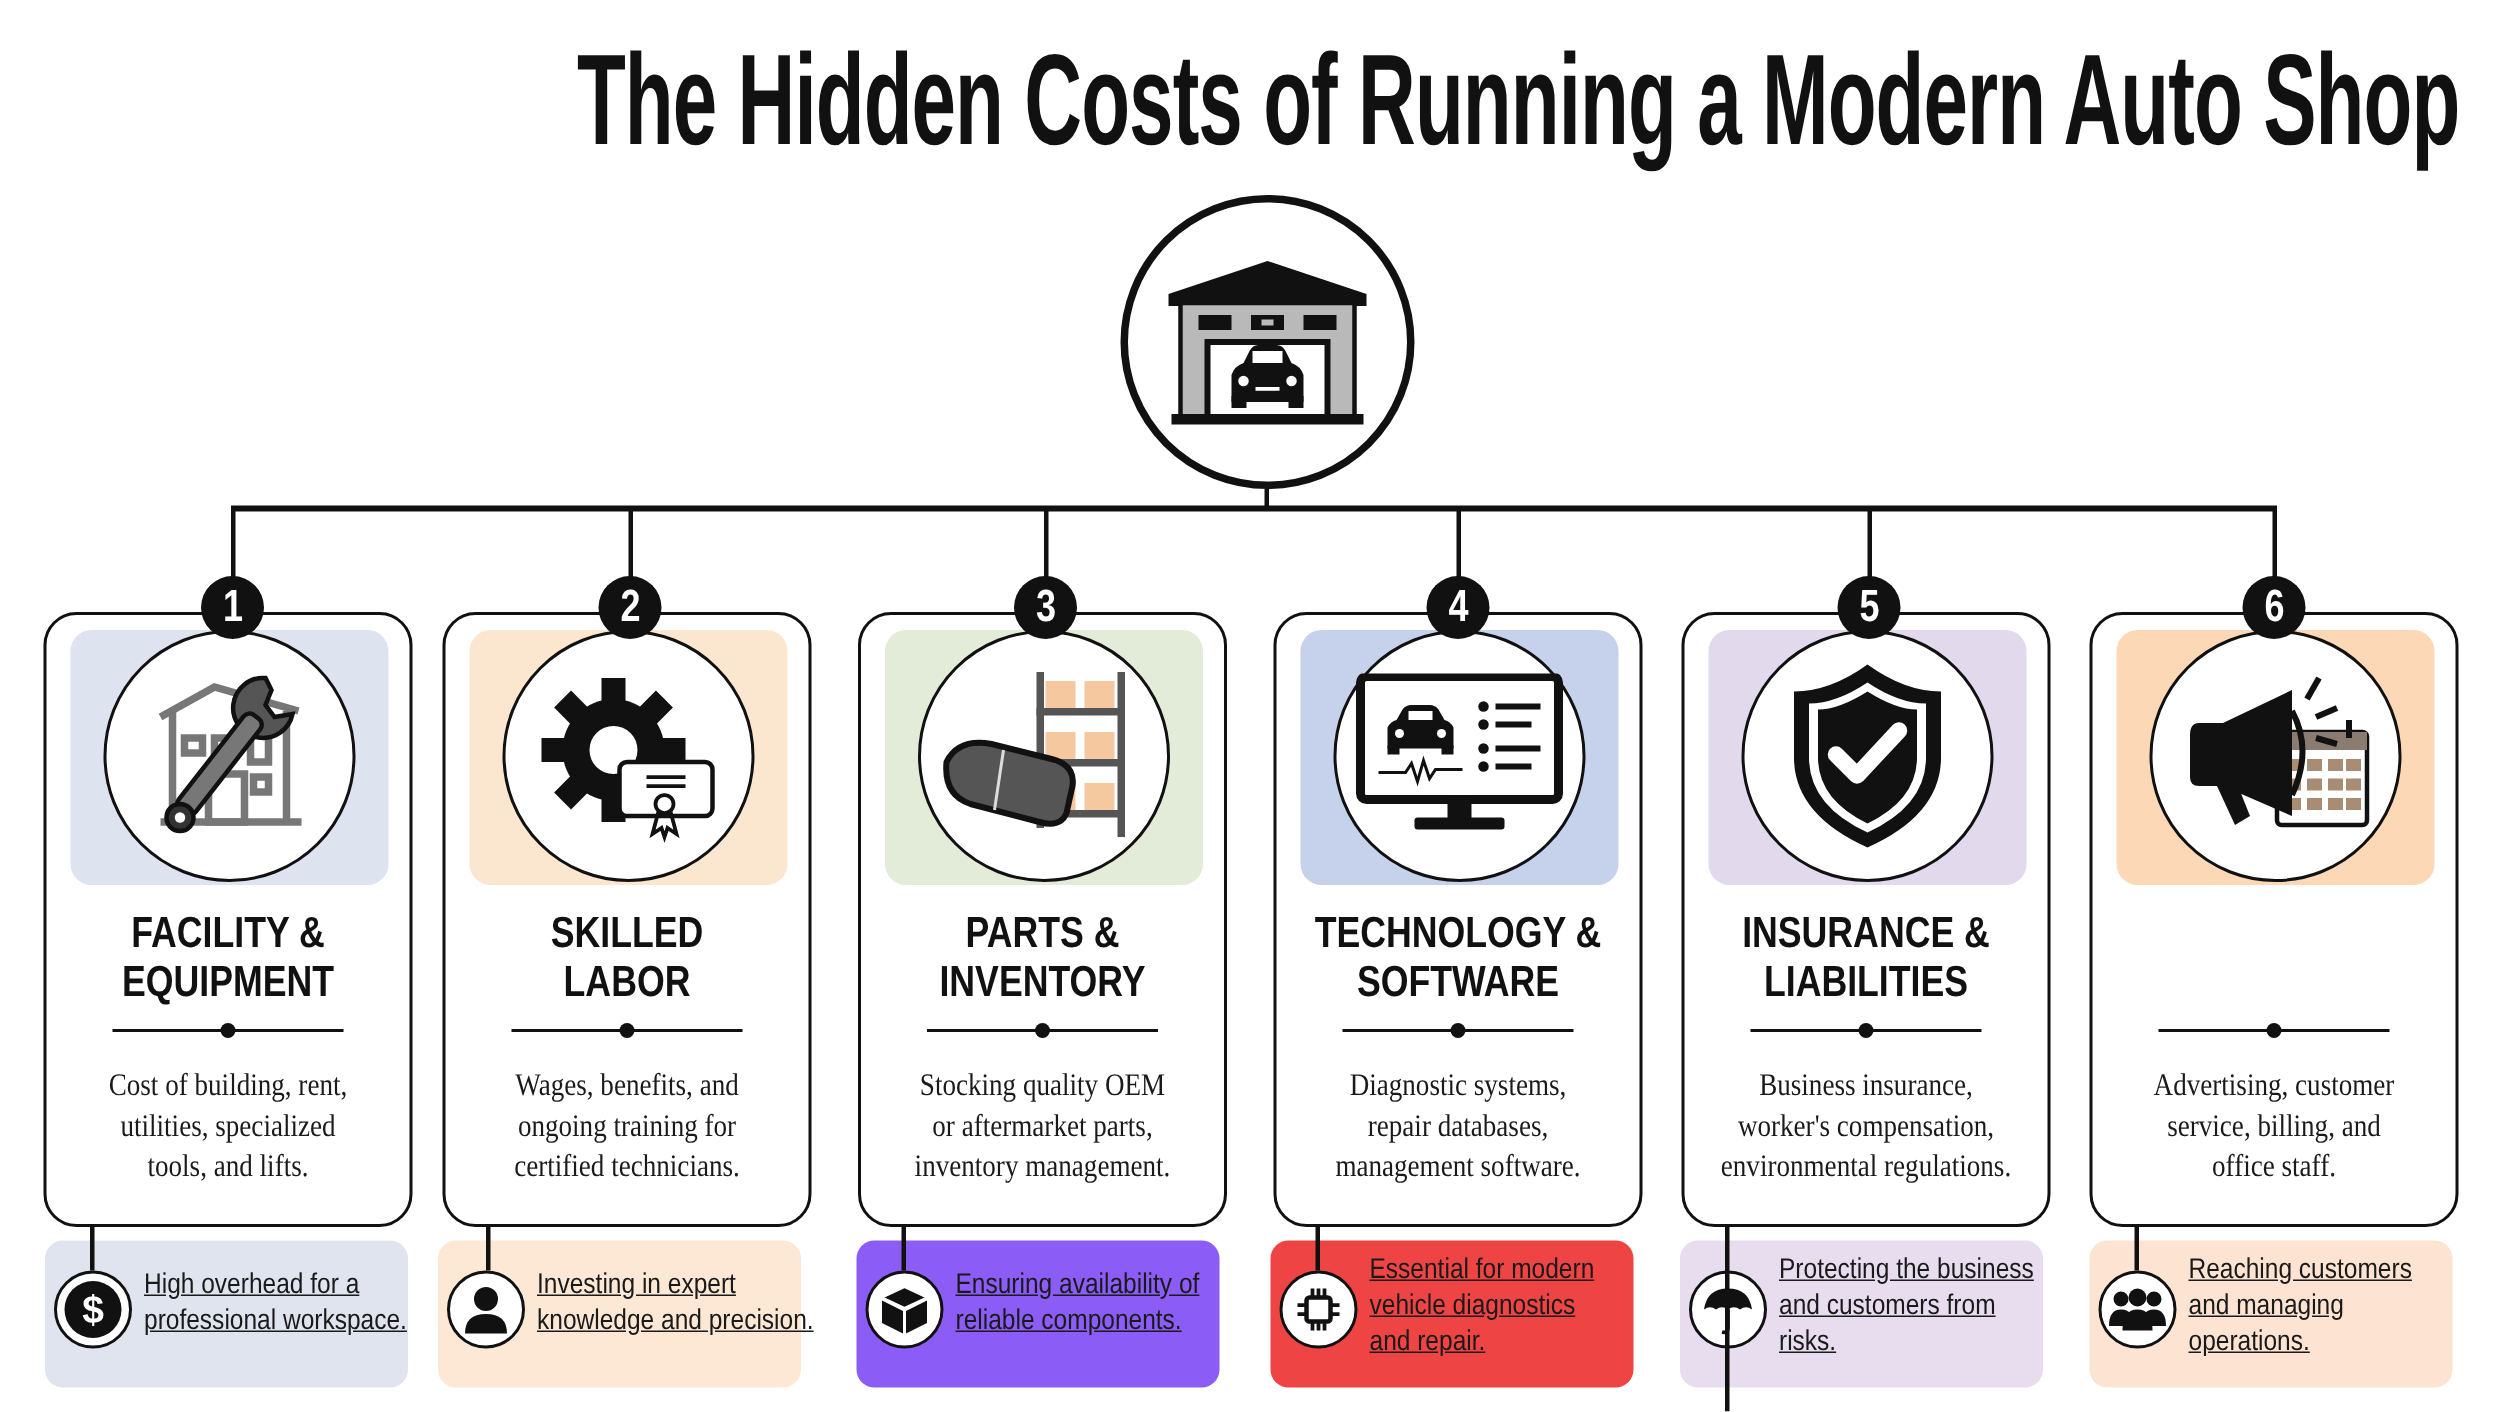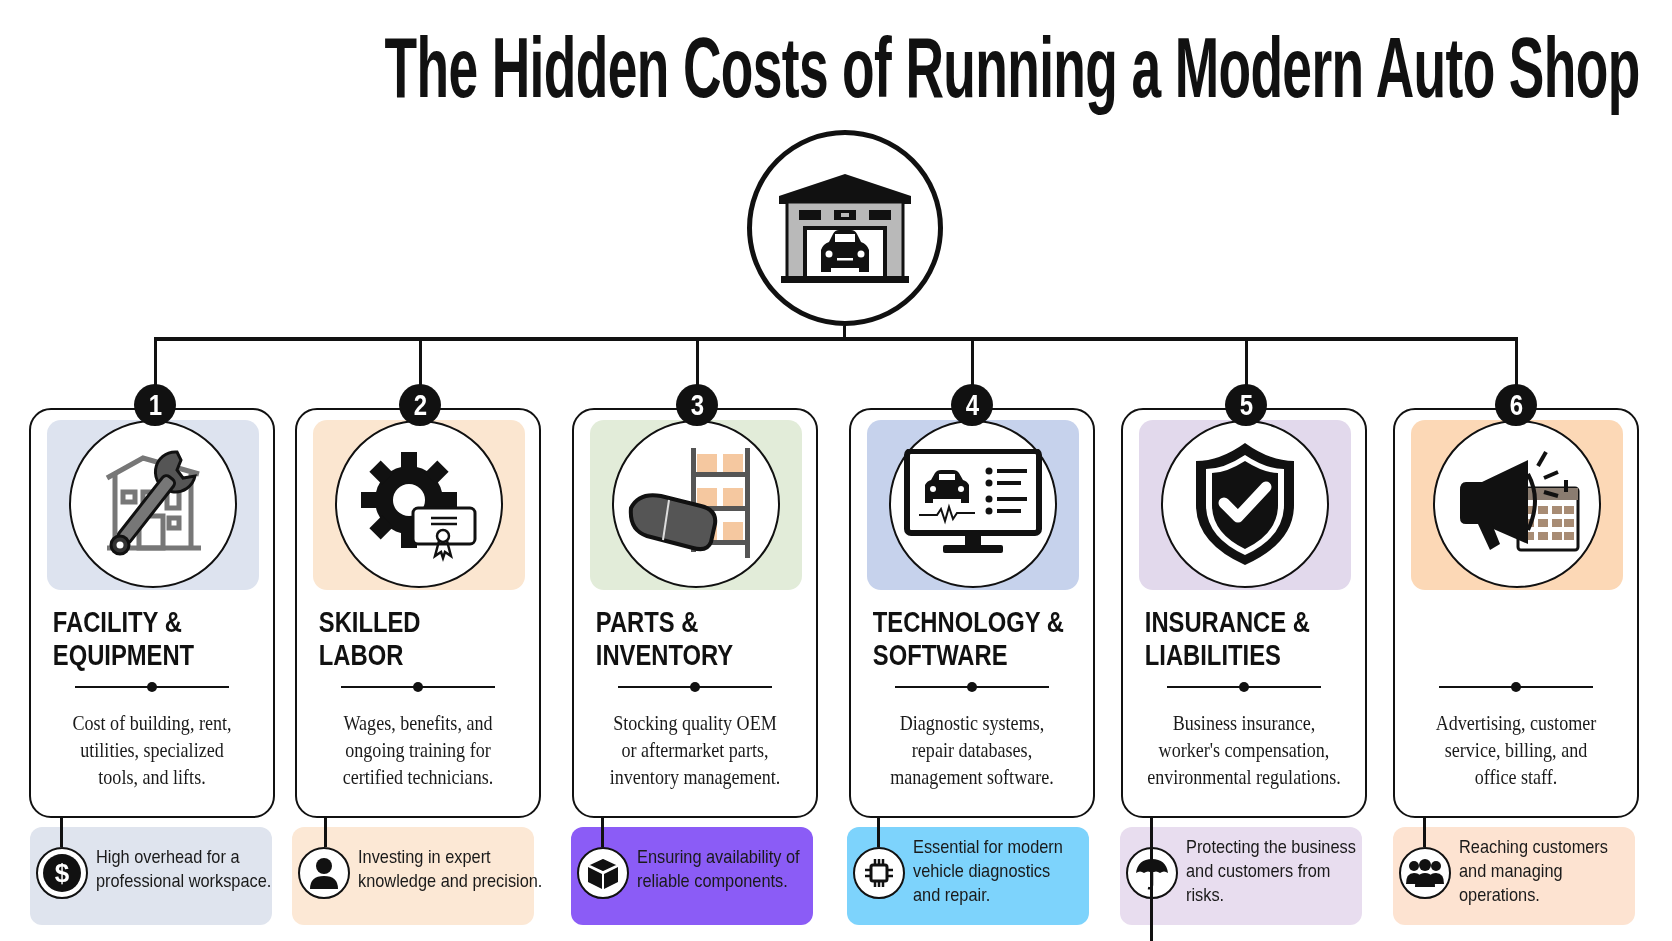--- a/index.html
+++ b/index.html
@@ -33,21 +33,21 @@
   .panel {
     position: absolute; left: 16px; top: 10px; width: 212px; height: 170px;
     border-radius: 14px; overflow: hidden;
   }
   .panel .disc {
     position: absolute; left: 22px; top: 0px; width: 168px; height: 168px;
     border-radius: 50%; background: #fff; border: 2px solid #111;
     display: flex; align-items: center; justify-content: center;
   }
   .heading {
-    position: absolute; left: 0; top: 196px; width: 100%; 
+    position: absolute; left: 0; top: 196px; width: 100%; text-align: center;
     font-weight: 700; font-size: 29px; line-height: 33px; white-space: nowrap;
   }
   .heading div { transform: scaleX(0.82); }
   .divider {
     position: absolute; left: 44px; top: 276px; width: 154px; height: 2px; background: #111;
   }
   .divider::after {
     content: ""; position: absolute; left: 72px; top: -4px; width: 10px; height: 10px;
     border-radius: 50%; background: #111;
   }
@@ -60,21 +60,21 @@
   .foot {
     position: absolute; top: 827px; width: 242px; height: 98px; border-radius: 12px;
   }
   .foot-icon {
     position: absolute; left: 6px; top: 20px; width: 52px; height: 52px;
     border-radius: 50%; border: 2.5px solid #111; background: #fff;
     display: flex; align-items: center; justify-content: center;
   }
   .foot-text {
     position: absolute; left: 66px; top: 18px; right: 6px;
-    font-size: 19px; line-height: 24px; color: #1a1a1a;
+    font-size: 19px; line-height: 24px; color: #1a1a1a; text-decoration: underline;
   }
   .foot-text div { transform: scaleX(0.86); transform-origin: left; white-space: nowrap; }
   .foot-text.three { top: 8px; }
   .connector {
     position: absolute; width: 2.5px; background: #111;
   }
   .hook {
     position: absolute; width: 30px; height: 26px; border-left: 2.5px solid #111;
     border-bottom: 2.5px solid #111; border-bottom-left-radius: 22px;
   }
@@ -375,21 +375,21 @@
       <polygon points="2,11 16,18 16,33 2,26" fill="#111"></polygon>
       <polygon points="18,18 32,11 32,26 18,33" fill="#111"></polygon>
     </svg>
   </div>
   <div class="foot-text">
     <div>Ensuring availability of</div>
     <div>reliable components.</div>
   </div>
 </div>
 
-<div class="foot" style="left:847px;background:#7dd3fc;">
+<div class="foot" style="left:847px;background:#ef4444;">
   <div class="foot-icon">
     <svg width="34" height="34" viewBox="0 0 34 34">
       <rect x="9" y="9" width="16" height="16" rx="2" fill="none" stroke="#111" stroke-width="3"></rect>
       <g stroke="#111" stroke-width="2.5">
         <line x1="13" y1="3" x2="13" y2="8"></line>
           <line x1="17" y1="3" x2="17" y2="8"></line>
           <line x1="21" y1="3" x2="21" y2="8"></line>
         <line x1="13" y1="26" x2="13" y2="31"></line>
           <line x1="17" y1="26" x2="17" y2="31"></line>
           <line x1="21" y1="26" x2="21" y2="31"></line>

